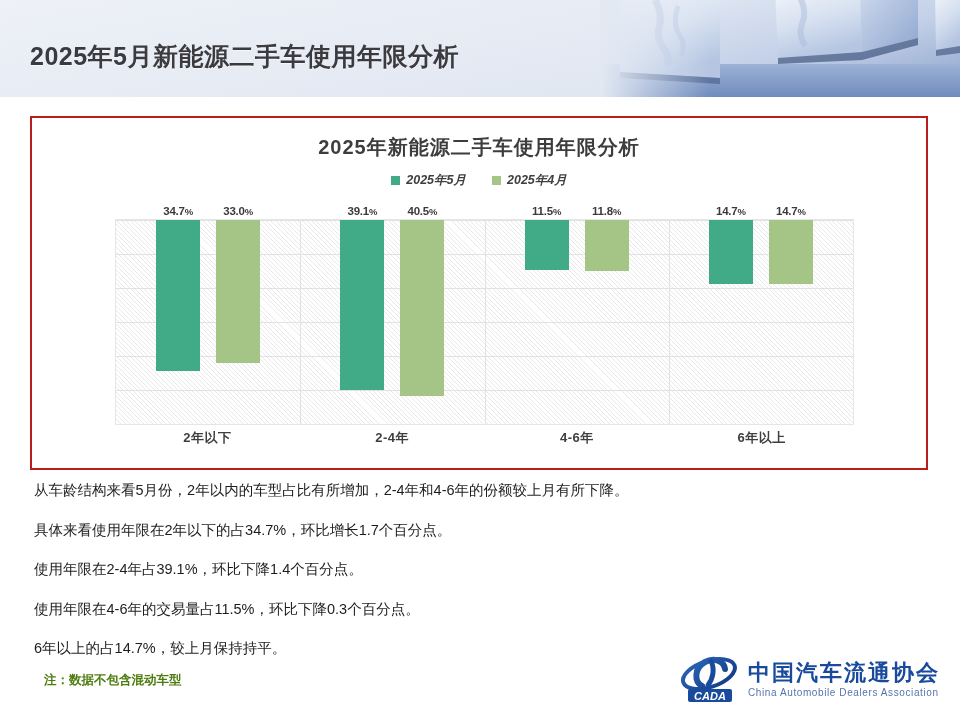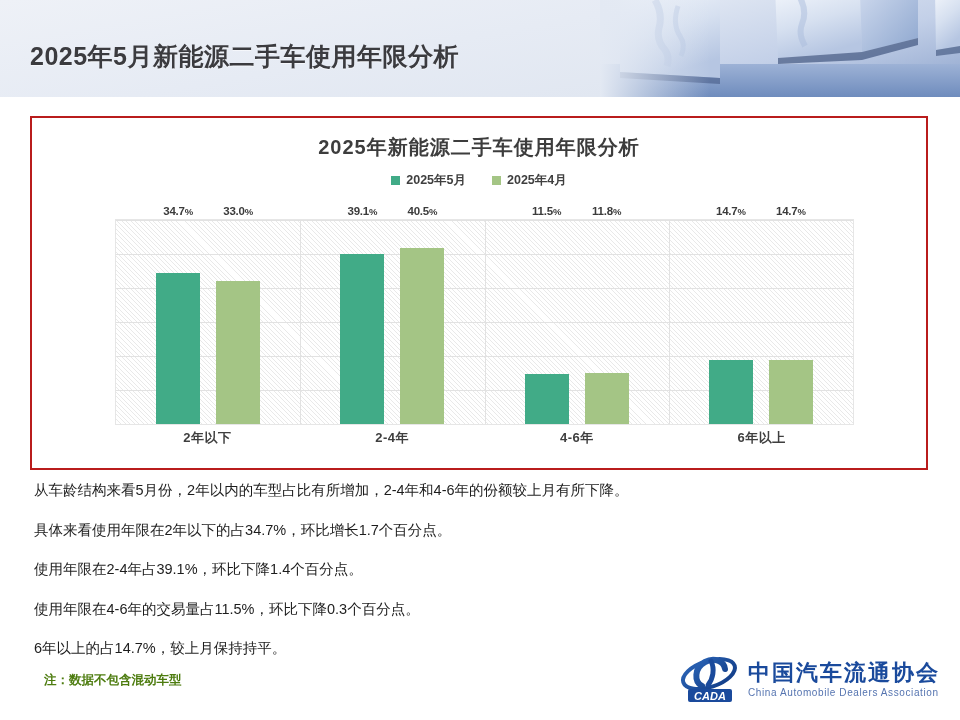--- a/index.html
+++ b/index.html
@@ -65,20 +65,21 @@
     letter-spacing: 1px;
   }
   .legend {
     position: absolute;
     left: 0; right: 0;
     top: 54px;
     display: flex;
     justify-content: center;
     align-items: center;
     gap: 26px;
+    font-style: italic;
   }
   .legend-item {
     display: flex;
     align-items: center;
     gap: 6px;
     font-size: 12.5px;
     font-weight: bold;
     color: #3f3f3f;
   }
   .legend-swatch {
@@ -133,21 +134,21 @@
     justify-content: center;
     align-items: flex-end;
     gap: 16px;
     padding-bottom: 0;
   }
   .bar-wrap {
     position: relative;
     width: 44px;
     display: flex;
     flex-direction: column;
-    justify-content: flex-end;
+    justify-content: flex-start;
     align-items: center;
     height: 100%;
   }
   .bar {
     width: 44px;
   }
   .bar-label {
     position: absolute;
     bottom: 100%;
     margin-bottom: 3px;

